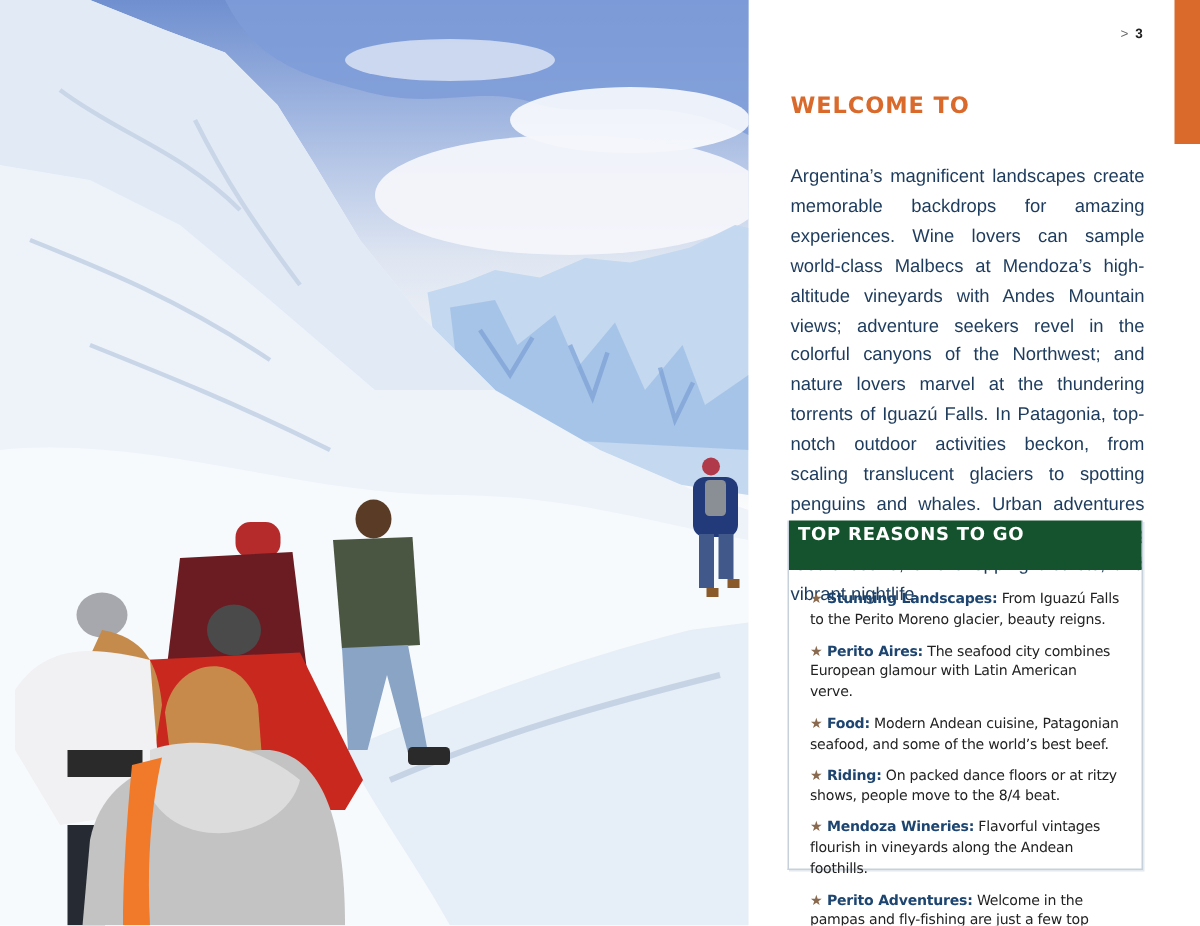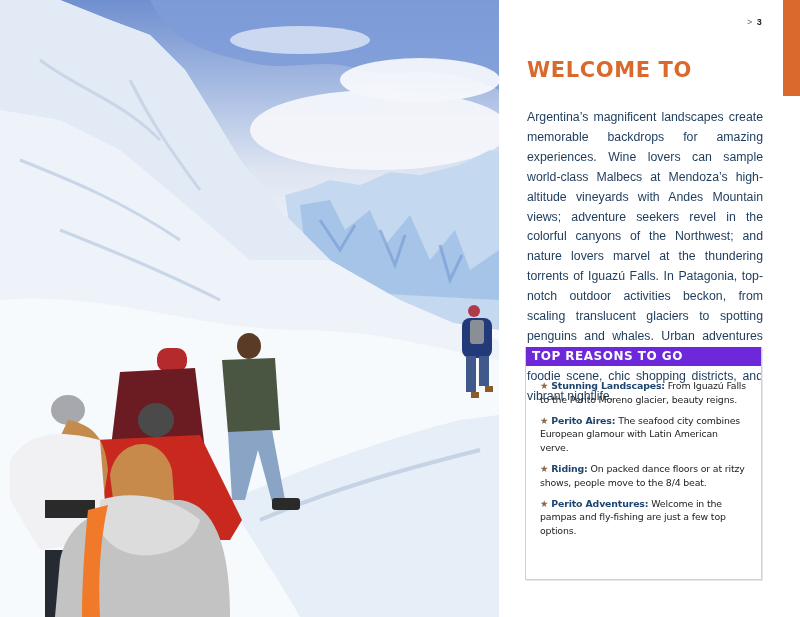--- a/index.html
+++ b/index.html
@@ -11,30 +11,30 @@
     .photo svg { position: absolute; left: 0; top: 0; }
 
     
     .page-number { position: absolute; left: 747px; top: 17px; font-size: 9px; color: #222; font-family: "Liberation Sans", sans-serif; }
     .page-number .arrow { color: #666; margin-right: 2px; }
     .page-number .num { font-weight: bold; }
 
     .tab-marker { position: absolute; left: 783px; top: 0; width: 17px; height: 96px; background: #d96a2b; }
 
     .title { position: absolute; left: 527px; top: 60px; margin: 0; font-family: "DejaVu Sans", sans-serif; font-weight: bold;
-      font-size: 21px; line-height: 20px; letter-spacing: 0.6px; color: #d96a2b; text-transform: uppercase; }
+      font-size: 15px; line-height: 20px; letter-spacing: 0.6px; color: #d96a2b; text-transform: uppercase; }
     .title span { display: block; }
 
     .intro { position: absolute; left: 527px; top: 108px; width: 236px; margin: 0; font-family: "Liberation Sans", sans-serif;
       font-size: 12.3px; line-height: 19.9px; color: #1d3b5c; text-align: justify; }
 
     
     .reasons { position: absolute; left: 525px; top: 347px; width: 235px; height: 232px; border: 1px solid #c7d1dc; border-top: none;
       box-shadow: 1px 1px 0 #e3e9ef; }
-    .reasons-header { height: 19px; background: #6d28d9; color: #ffffff; font-family: "DejaVu Sans", sans-serif; font-weight: bold;
+    .reasons-header { height: 33px; background: #14532d; color: #ffffff; font-family: "DejaVu Sans", sans-serif; font-weight: bold;
       font-size: 12px; line-height: 19px; padding-left: 6px; letter-spacing: 0.5px; text-transform: uppercase; }
     .reasons-list { list-style: none; margin: 7px; padding: 6px 6px 0 7px; }
     .reason { font-family: "DejaVu Sans", sans-serif; font-size: 9.4px; line-height: 13.6px; color: #222; margin-bottom: 7.5px; letter-spacing: -0.15px; }
     .reason .star { color: #8a6a4e; margin-right: 3px; }
     .reason .label { color: #1d4570; font-weight: bold; }
   </style>
 </head>
 <body>
 
 <div class="photo">
@@ -112,16 +112,18 @@
   <span>Welcome to</span>
 </h1>
 
 <p class="intro">Argentina’s magnificent landscapes create memorable backdrops for amazing experiences. Wine lovers can sample world-class Malbecs at Mendoza’s high-altitude vineyards with Andes Mountain views; adventure seekers revel in the colorful canyons of the Northwest; and nature lovers marvel at the thundering torrents of Iguazú Falls. In Patagonia, top-notch outdoor activities beckon, from scaling translucent glaciers to spotting penguins and whales. Urban adventures also await in Buenos Aires, with its thriving foodie scene, chic shopping districts, and vibrant nightlife.</p>
 
 <div class="reasons">
   <div class="reasons-header">Top Reasons to Go</div>
   <ul class="reasons-list">
     <li class="reason"><span class="star">★</span><span class="label">Stunning Landscapes:</span> <span>From Iguazú Falls to the Perito Moreno glacier, beauty reigns.</span></li>
     <li class="reason"><span class="star">★</span><span class="label">Perito Aires:</span> <span>The seafood city combines European glamour with Latin American verve.</span></li>
+    <li class="reason"><span class="star">★</span><span class="label">Food:</span> <span>Modern Andean cuisine, Patagonian seafood, and some of the world’s best beef.</span></li>
     <li class="reason"><span class="star">★</span><span class="label">Riding:</span> <span>On packed dance floors or at ritzy shows, people move to the 8/4 beat.</span></li>
+    <li class="reason"><span class="star">★</span><span class="label">Mendoza Wineries:</span> <span>Flavorful vintages flourish in vineyards along the Andean foothills.</span></li>
     <li class="reason"><span class="star">★</span><span class="label">Perito Adventures:</span> <span>Welcome in the pampas and fly-fishing are just a few top options.</span></li>
   </ul>
 </div>
 
 </body></html>

